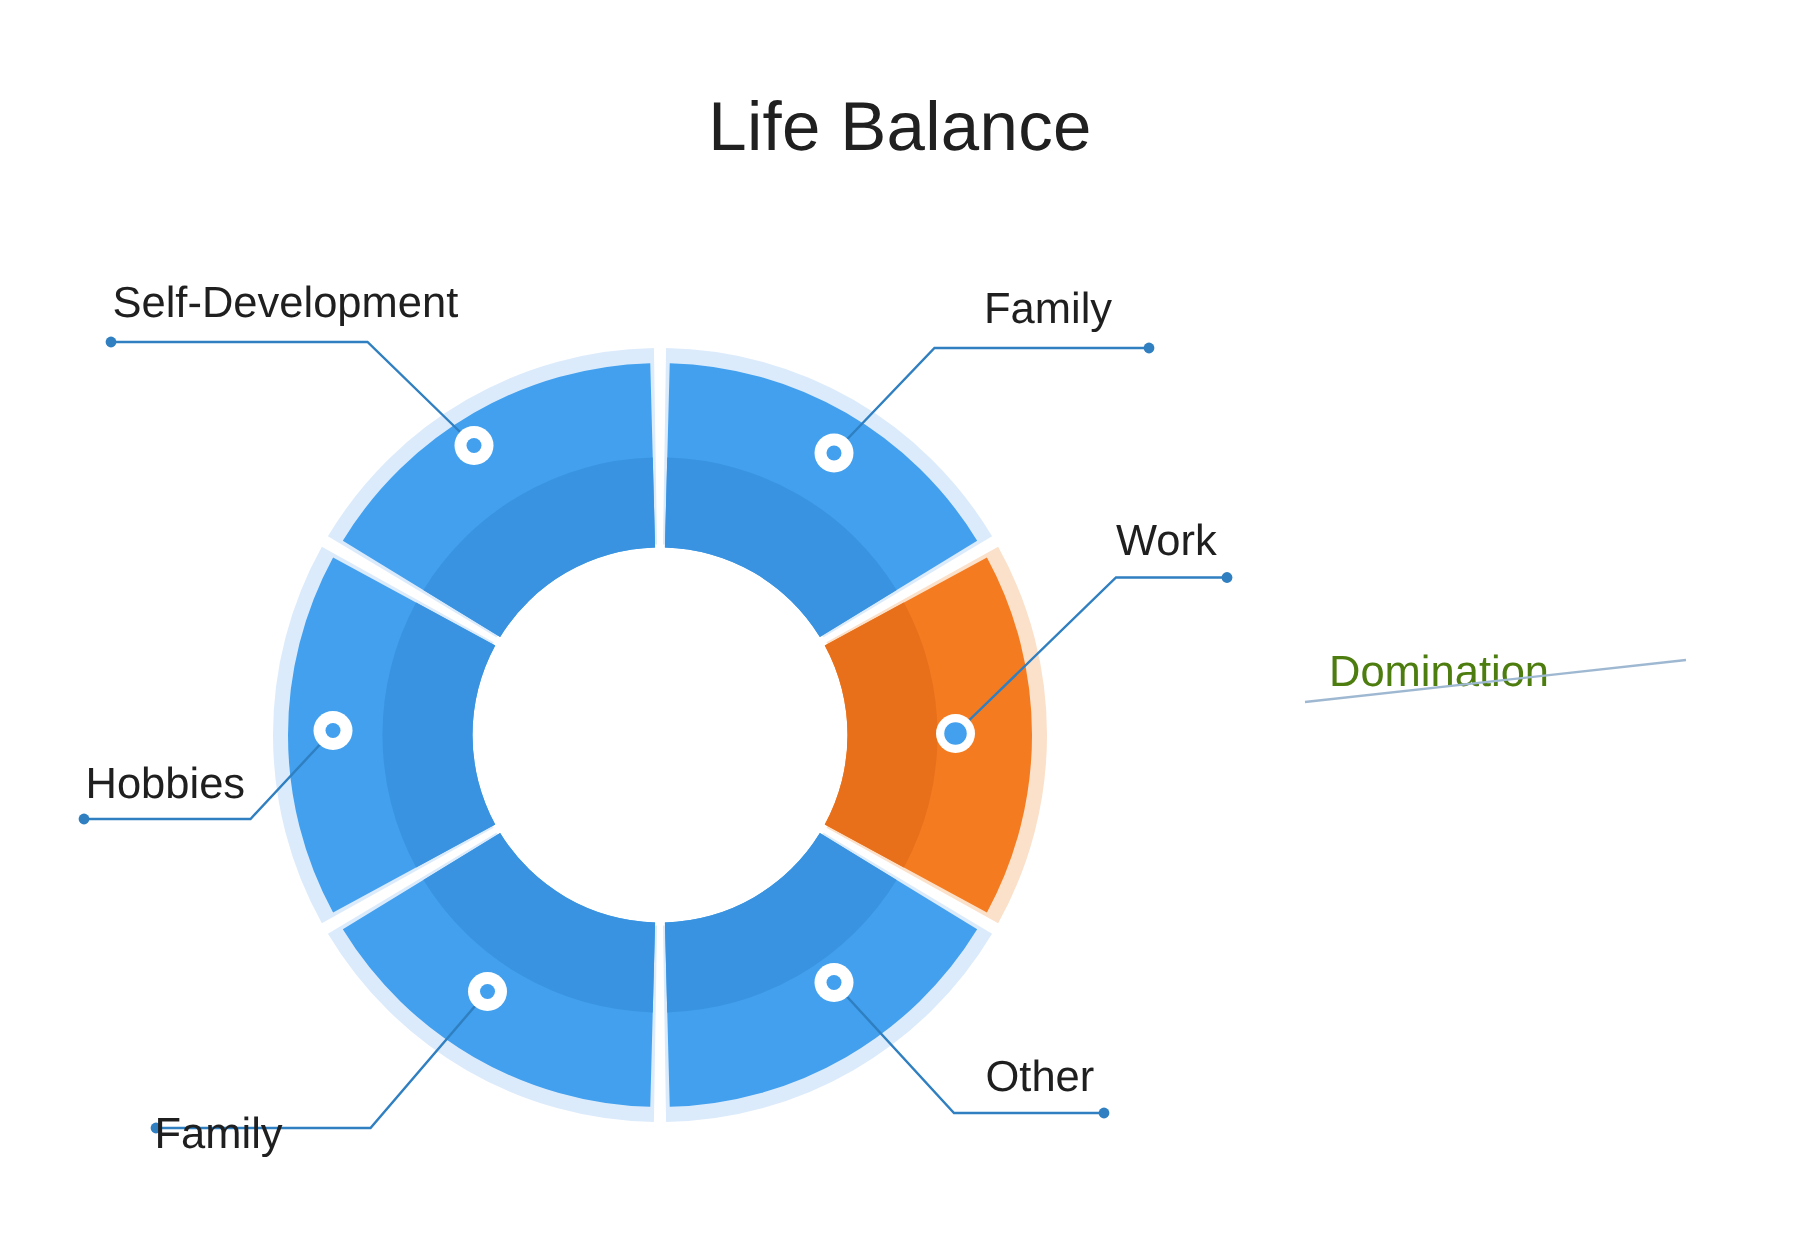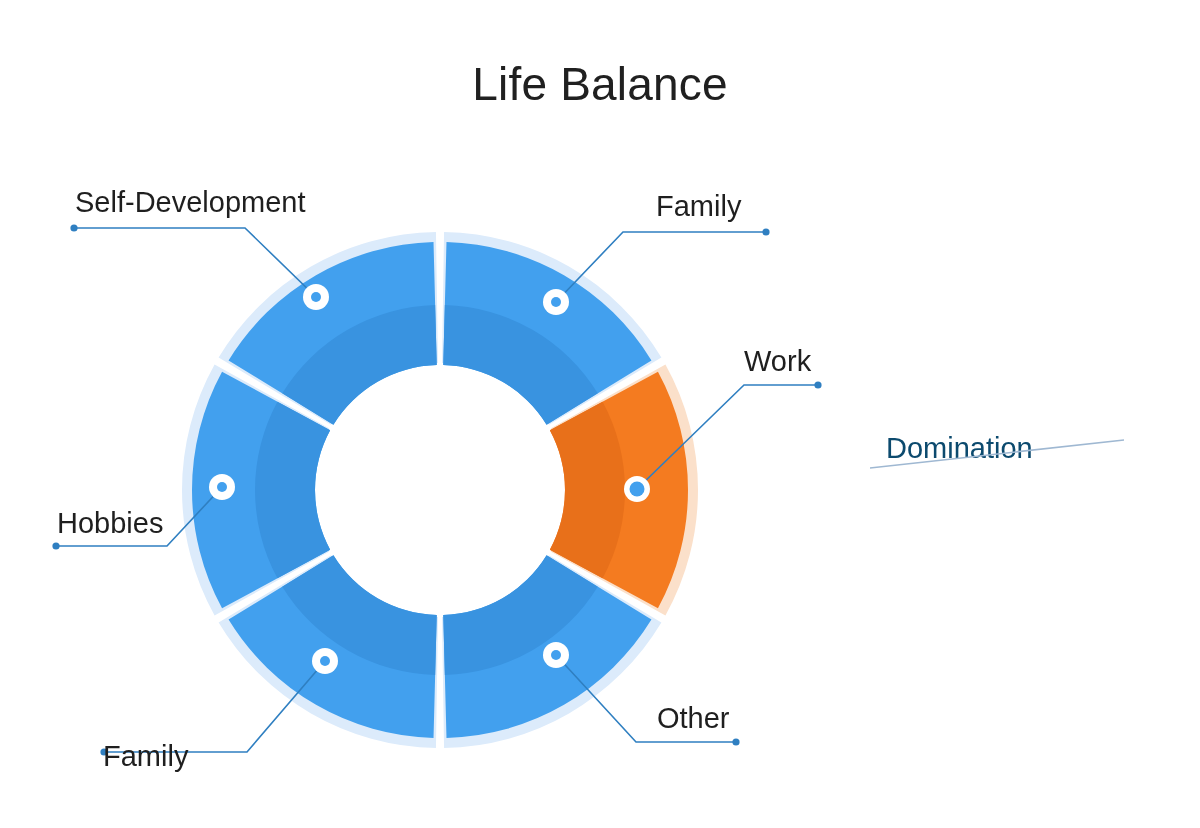--- a/index.html
+++ b/index.html
@@ -52,21 +52,21 @@
   .side-note {
     position: absolute;
     white-space: nowrap;
     line-height: 1;
   }
   #note-domination {
     left: 886px;
     top: 434px;
     font-size: 29px;
     font-weight: 400;
-    color: #0c4a6e;
+    color: #4d7c0f;
   }
   #note-integration {
     left: 886px;
     top: 507px;
     font-size: 31px;
     font-weight: bold;
     color: #469bdd;
   }
   .strike-svg {
     position: absolute;

